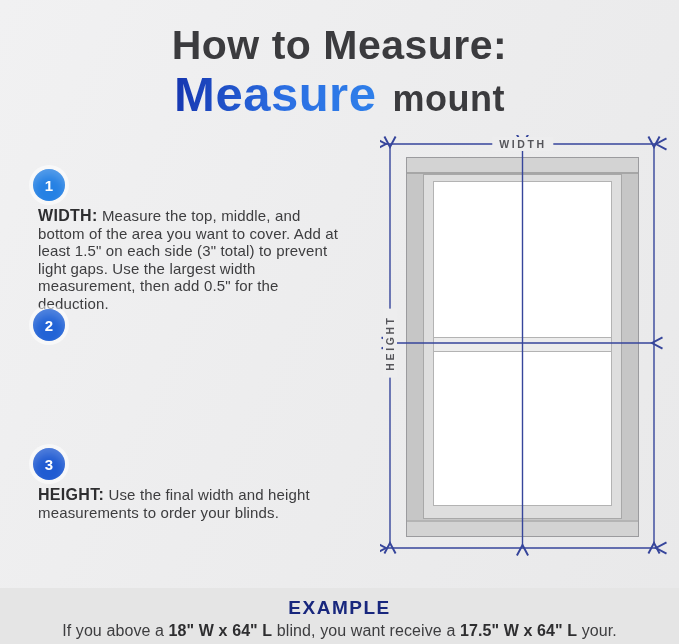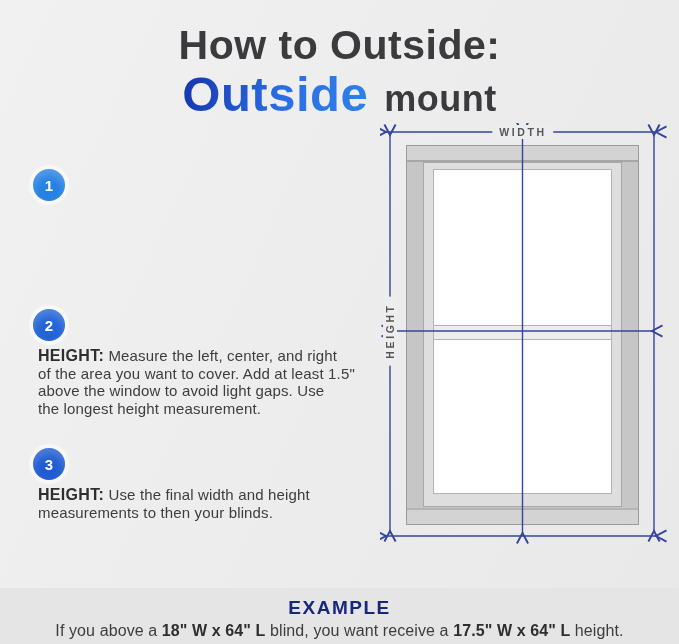--- a/index.html
+++ b/index.html
@@ -30,21 +30,21 @@
     color:#fff;font-size:15px;font-weight:700;
     box-shadow:0 0 0 4px rgba(255,255,255,.55), inset 0 6px 10px rgba(255,255,255,.22);
   }
   .step-text{
     margin:6px 0 0 5px;width:362px;
     font-size:15px;line-height:17.6px;color:var(--body,#3d3d3f);
     white-space:pre-line;letter-spacing:.15px;font-weight:500;
   }
   .step-text strong{font-size:16px;font-weight:700;color:#2e2e30;letter-spacing:.3px;}
   
-  .diagram{position:absolute;left:380px;top:123px;width:290px;height:460px;}
+  .diagram{position:absolute;left:380px;top:135px;width:290px;height:460px;}
   .window{
     position:absolute;left:26px;top:22px;width:233px;height:380px;
     background:var(--frame,#c6c6c6);border:1.5px solid #9b9b9e;box-sizing:border-box;z-index:1;
   }
   .band{position:absolute;left:0;right:0;background:#d3d3d3;box-sizing:border-box;}
   .band-top{top:0;height:16px;border-bottom:2px solid #a6a6a6;}
   .band-bottom{bottom:0;height:16px;border-top:2px solid #b4b4b4;}
   .opening{
     position:absolute;left:16px;right:16px;top:16px;bottom:17px;
     background:var(--inner,#dedede);border:1px solid #a8a8a8;box-sizing:border-box;
@@ -71,48 +71,50 @@
   .ex-h{margin-top:9px;font-size:19px;font-weight:700;letter-spacing:1.5px;color:var(--exheading,#18277d);}
   .ex-b{margin:3px 0 0 0;font-size:16px;color:var(--body,#3d3d3f);letter-spacing:.1px;font-weight:500;}
   .ex-b strong{font-weight:700;color:#2e2e30;}
 </style>
 </head>
 <body>
 
 <div class="stage">
 
   <header class="title">
-    <div class="t1">How to Outside:</div>
+    <div class="t1">How to Measure:</div>
     <div class="t2">
-      <span class="hl">Outside</span><span class="t2b">mount</span>
+      <span class="hl">Measure</span><span class="t2b">mount</span>
     </div>
   </header>
 
   <div class="step" style="top:169px">
     <div class="badge" style="background: linear-gradient(rgb(37, 129, 228) 0%, rgb(37, 129, 228) 100%) rgb(37, 129, 228);">
       <span>1</span>
     </div>
+    <p class="step-text"><strong>WIDTH:</strong> <span>Measure the top, middle, and
+bottom of the area you want to cover. Add at
+least 1.5" on each side (3" total) to prevent
+light gaps. Use the largest width
+measurement, then add 0.5" for the
+deduction.</span></p>
   </div>
 
   <div class="step" style="top:309px">
     <div class="badge" style="background: linear-gradient(rgb(34, 99, 214) 0%, rgb(34, 99, 214) 100%) rgb(34, 99, 214);">
       <span>2</span>
     </div>
-    <p class="step-text"><strong>HEIGHT:</strong> <span>Measure the left, center, and right
-of the area you want to cover. Add at least 1.5"
-above the window to avoid light gaps. Use
-the longest height measurement.</span></p>
   </div>
 
   <div class="step" style="top:448px">
     <div class="badge" style="background: linear-gradient(rgb(32, 91, 210) 0%, rgb(32, 91, 210) 100%) rgb(32, 91, 210);">
       <span>3</span>
     </div>
     <p class="step-text"><strong>HEIGHT:</strong> <span>Use the final width and height
-measurements to then your blinds.</span></p>
+measurements to order your blinds.</span></p>
   </div>
 
   <div class="diagram">
 
     <div class="window">
       <div class="band band-top"></div>
       <div class="band band-bottom"></div>
       <div class="opening">
         <div class="panes">
           <div class="pane upper"></div>
@@ -137,14 +139,14 @@
     </svg>
 
     <span class="dim-label dim-width">WIDTH</span>
     <span class="dim-label dim-height">HEIGHT</span>
   </div>
 
 </div>
 
 <footer class="example">
   <div class="ex-h">EXAMPLE</div>
-  <p class="ex-b"><span>If you above a </span><strong>18" W x 64" L</strong><span> blind, you want receive a </span><strong>17.5" W x 64" L</strong><span> height.</span></p>
+  <p class="ex-b"><span>If you above a </span><strong>18" W x 64" L</strong><span> blind, you want receive a </span><strong>17.5" W x 64" L</strong><span> your.</span></p>
 </footer>
 
 </body></html>

